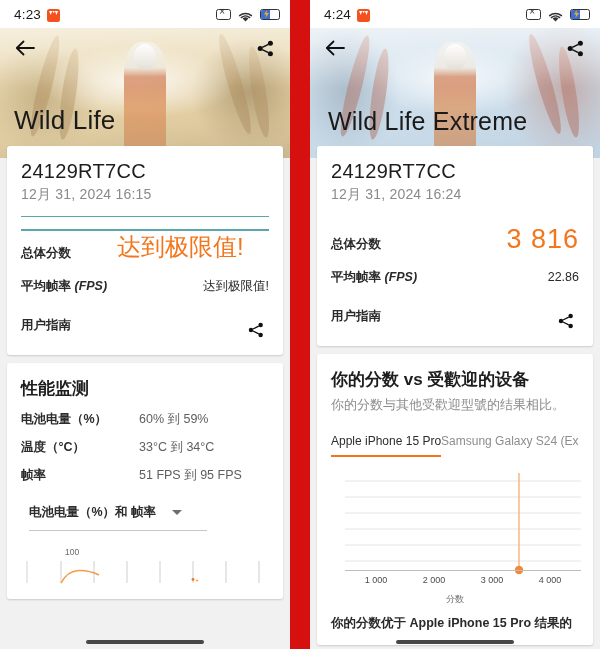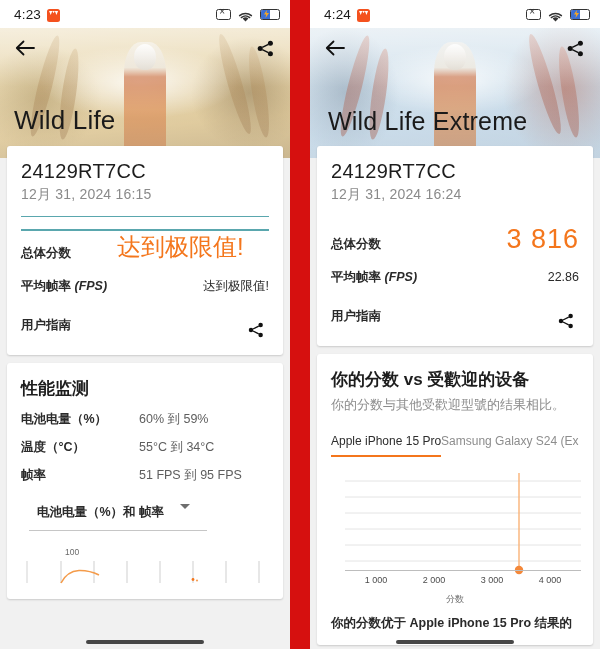--- a/index.html
+++ b/index.html
@@ -150,21 +150,21 @@
 
   
   .sec-title { font-size: 17px; color: #1d1d1d; font-weight: bold; }
   .sec-sub { font-size: 13px; color: #8c8c8c; margin-top: 5px; line-height: 1.4; }
   .kv { display: flex; margin-top: 11px; font-size: 12.5px; }
   .kv .k { width: 118px; color: #2b2b2b; font-weight: bold; }
   .kv .v { color: #5e5e5e; }
   .kv:first-of-type { margin-top: 16px; }
 
   .dropdown { margin: 20px 0 0 8px; }
-  .dd-inner { display: flex; align-items: flex-start; gap: 16px; margin-left: 8px; }
+  .dd-inner { display: flex; align-items: center; gap: 16px; }
   .dd-label { font-size: 12.5px; color: #2b2b2b; font-weight: bold; }
   .caret { width: 0; height: 0; border-left: 5px solid transparent; border-right: 5px solid transparent; border-top: 5px solid #6e6e6e; }
   .dd-underline { height: 1.2px; background: #c6c6c6; margin-top: 9px; width: 178px; }
 
   .mini-chart { margin-top: 14px; height: 42px; position: relative; }
   .mc-label { position: absolute; left: 20px; top: 2px; font-size: 8.5px; color: #6a6a6a; margin-left: 24px; }
 
   
   .tabs { display: flex; margin-top: 20px; position: relative; overflow: hidden; }
   .tab { font-size: 12px; color: #8d8d8d; padding-bottom: 7px; white-space: nowrap; cursor: pointer; }
@@ -270,21 +270,21 @@
 
       <div class="card">
         <div class="sec-title">性能监测</div>
 
         <div class="kv">
           <span class="k">电池电量（%）</span>
           <span class="v">60% 到 59%</span>
         </div>
         <div class="kv">
           <span class="k">温度（°C）</span>
-          <span class="v">55°C 到 34°C</span>
+          <span class="v">33°C 到 34°C</span>
         </div>
         <div class="kv">
           <span class="k">帧率</span>
           <span class="v">51 FPS 到 95 FPS</span>
         </div>
 
         <div class="dropdown">
           <div class="dd-inner">
             <span class="dd-label">电池电量（%）和 帧率</span>
             <span class="caret"></span>

